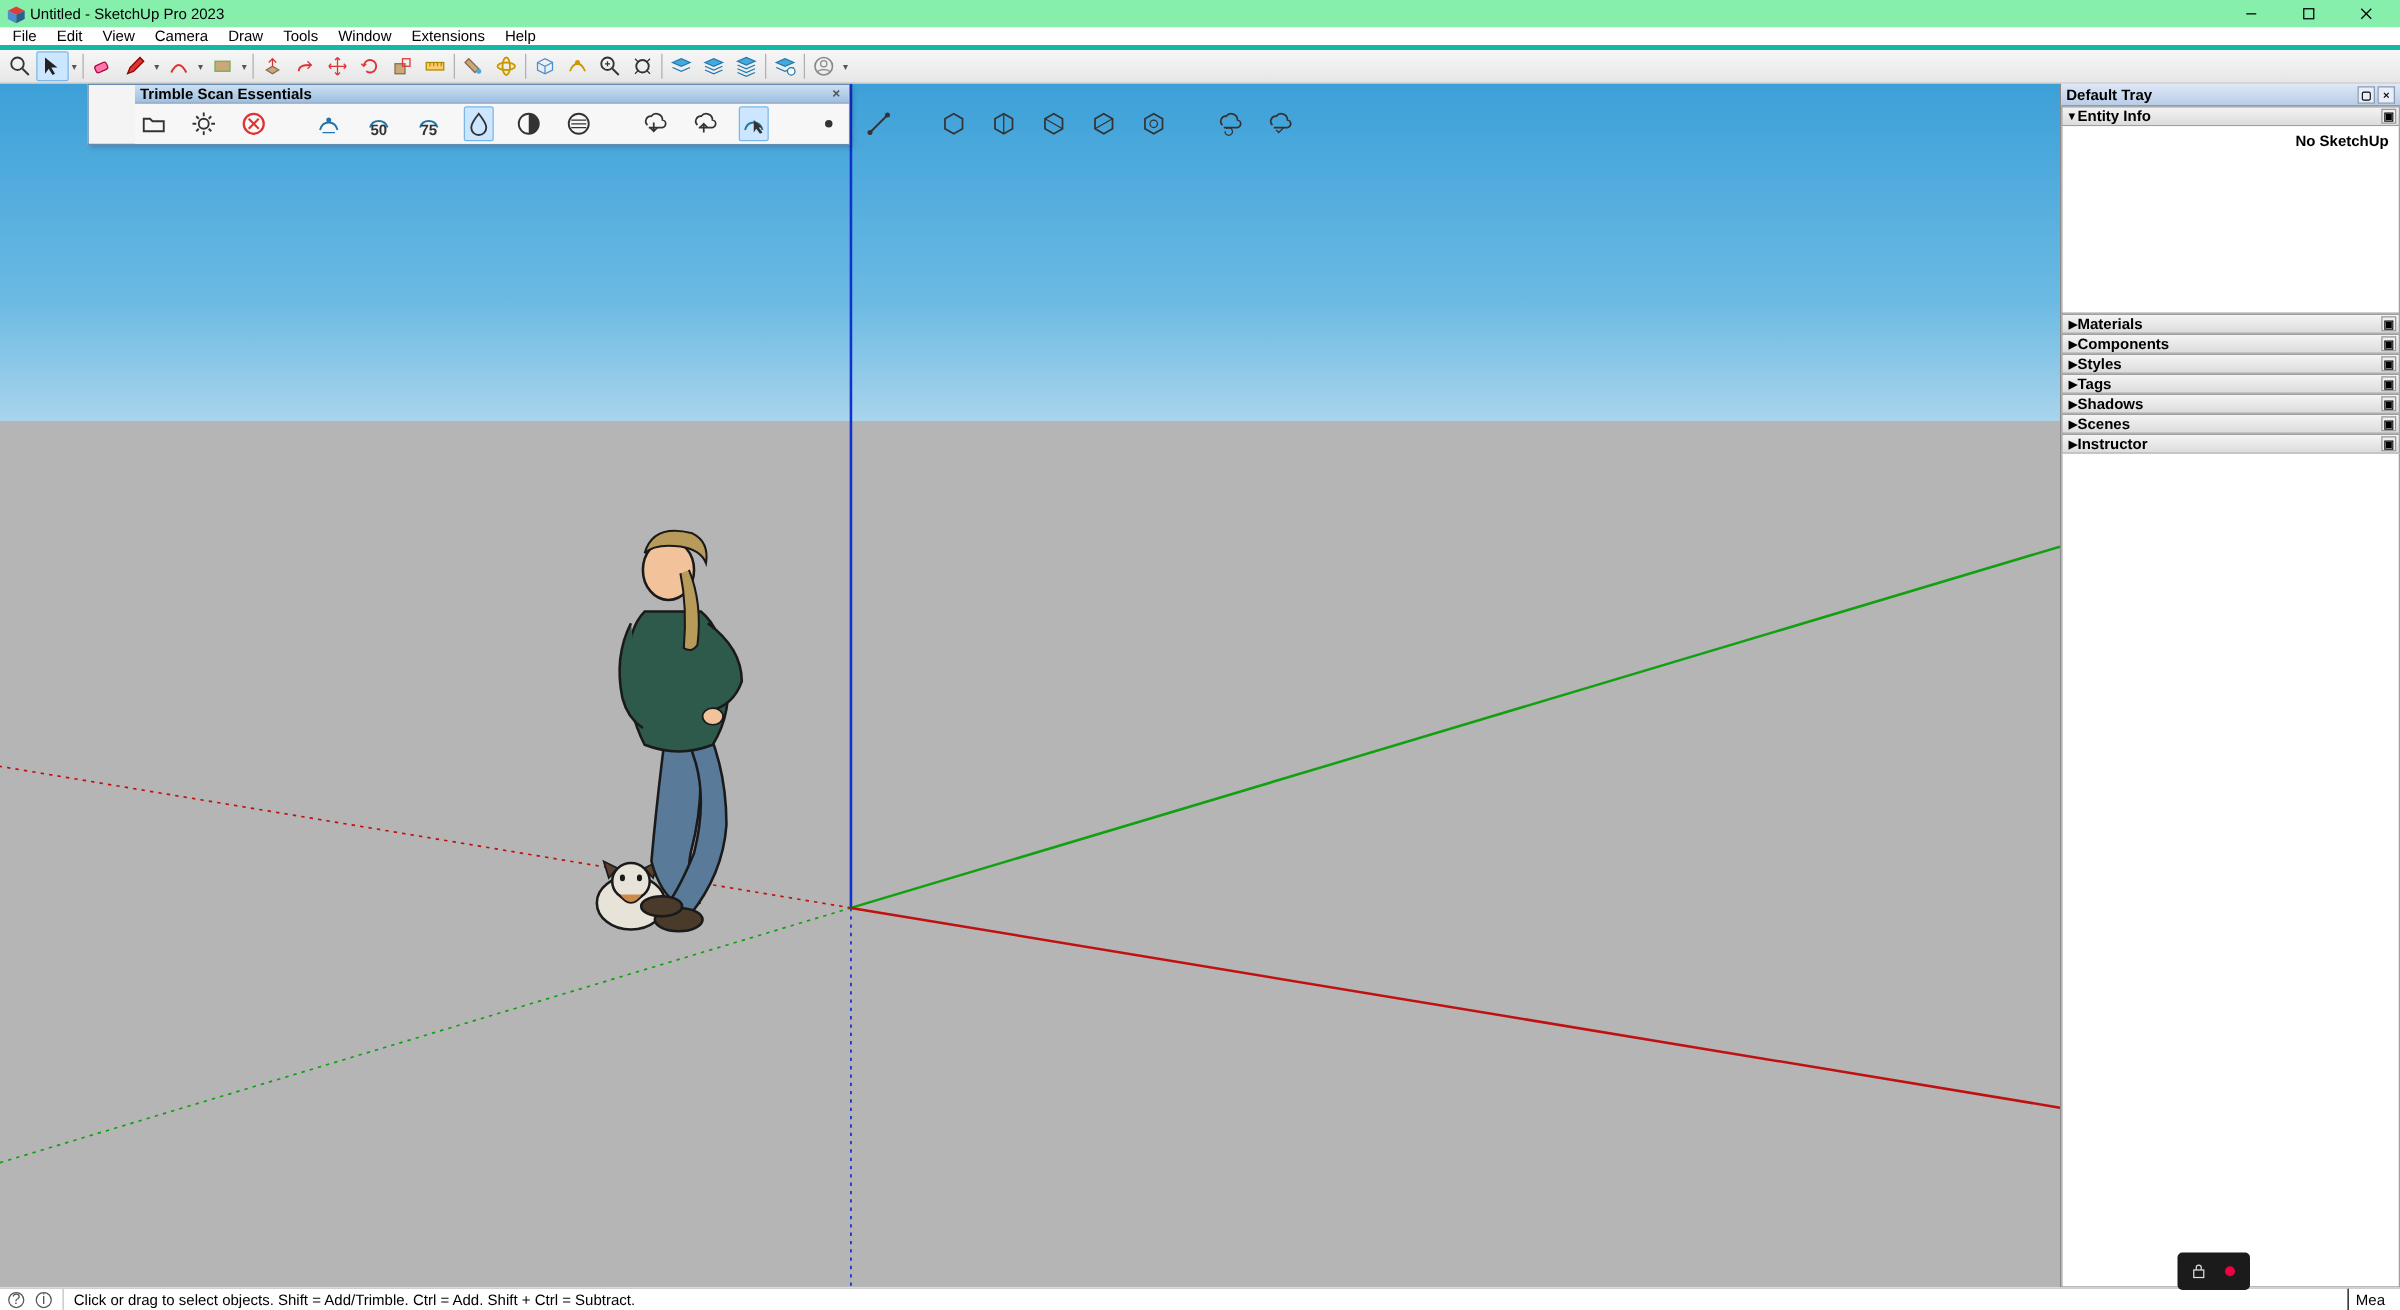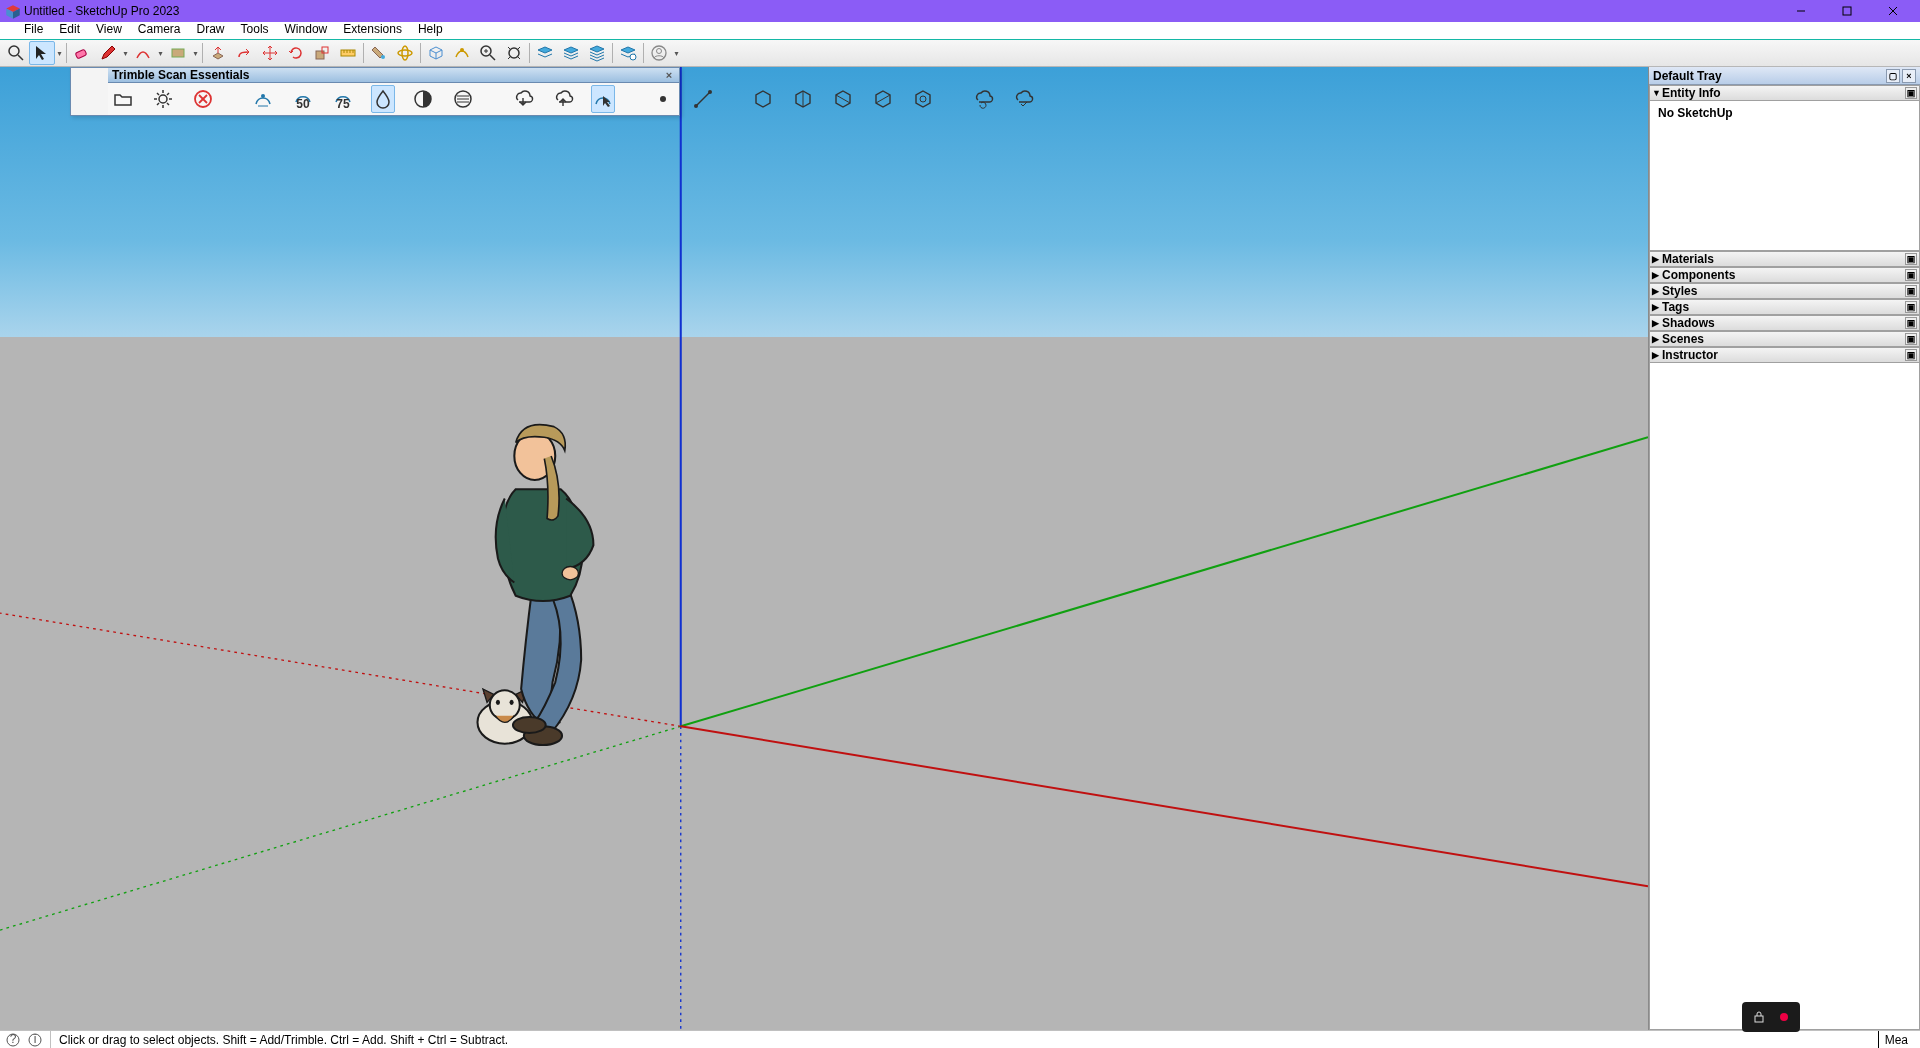--- a/index.html
+++ b/index.html
@@ -1,32 +1,32 @@
 <!DOCTYPE html>
 <html><head>
 <meta charset="utf-8">
 <style>
 * { margin: 0; padding: 0; box-sizing: border-box; font-family: "Segoe UI", Tahoma, sans-serif; font-size: 12px; }
 html, body { width: 1920px; height: 1048px; overflow: hidden; background: #fff; }
 
-.titlebar { height: 22px; display: flex; align-items: center; padding: 0 4px; background: #8b5cf6; }
+.titlebar { height: 22px; display: flex; align-items: center; padding: 0 4px; background: #86efac; }
 .titlebar .app-icon { width: 14px; height: 14px; margin-right: 6px; color: #4a8ed0; }
 .titlebar .title { flex: 1; color: #000; }
 .titlebar .win-btn { width: 46px; height: 22px; display: flex; align-items: center; justify-content: center; color: #000; }
 
-.menubar { height: 18px; display: flex; align-items: flex-start; padding: 0 16px; background: #fff; border-bottom: 1px solid #14b8a6; }
+.menubar { height: 18px; display: flex; align-items: flex-end; padding: 0 2px; background: #fff; border-bottom: 4px solid #14b8a6; }
 .menubar .menu-item { padding: 0 8px; cursor: default; }
 
 .toolbar { height: 27px; background: linear-gradient(#f7f7f7, #e6e6e6); border-bottom: 1px solid #b7b7b7; display: flex; align-items: center; padding: 0 3px; gap: 0; }
 .tb-btn { width: 26px; height: 24px; display: flex; align-items: center; justify-content: center; border: 1px solid transparent; border-radius: 2px; cursor: default; position: relative; }
 .tb-btn.active { background: #cce6ff; border-color: #7ab7e8; }
 .tb-sep { width: 1px; height: 20px; background: #b0b0b0; margin: 0 2px; }
 .tb-dd { width: 9px; font-size: 8px; color: #555; display:flex; align-items:center; justify-content:center; height:24px;}
 
-.workspace { position: absolute; left: 0; top: 67px; right: 0; bottom: 18px; display: flex; }
+.workspace { position: absolute; left: 0; top: 67px; right: 0; bottom: 18px; display: flex; text-align: right; }
 .viewport { flex: 1; position: relative; overflow: hidden; }
 .sky { position: absolute; inset: 0; background: linear-gradient(to bottom, #3ca0d8 0%, #6bbae3 18%, #a9d4ec 28%, #b5b5b5 28%, #b5b5b5 100%); }
 
 .tray { width: 272px; background: #f0f0f0; border-left: 1px solid #8a8a8a; display: flex; flex-direction: column; }
 .tray-header { height: 18px; background: linear-gradient(#dfe8f6, #b8cde8); border-bottom: 1px solid #8a9ab0; display: flex; align-items: center; padding: 0 4px; font-weight: bold; font-size: 11px; }
 .tray-header .sp { flex: 1; }
 .tray-header .hbtn { width: 14px; height: 14px; border: 1px solid #8a9ab0; background: #e8eef8; margin-left: 2px; display:flex; align-items:center; justify-content:center; font-size:9px; }
 
 .panel-head { height: 16px; background: linear-gradient(#f4f4f4, #dcdcdc); border: 1px solid #a0a0a0; display: flex; align-items: center; padding: 0 2px; font-weight: bold; font-size: 11px; cursor: default; }
 .panel-head .arrow { width: 10px; font-size: 9px; }

